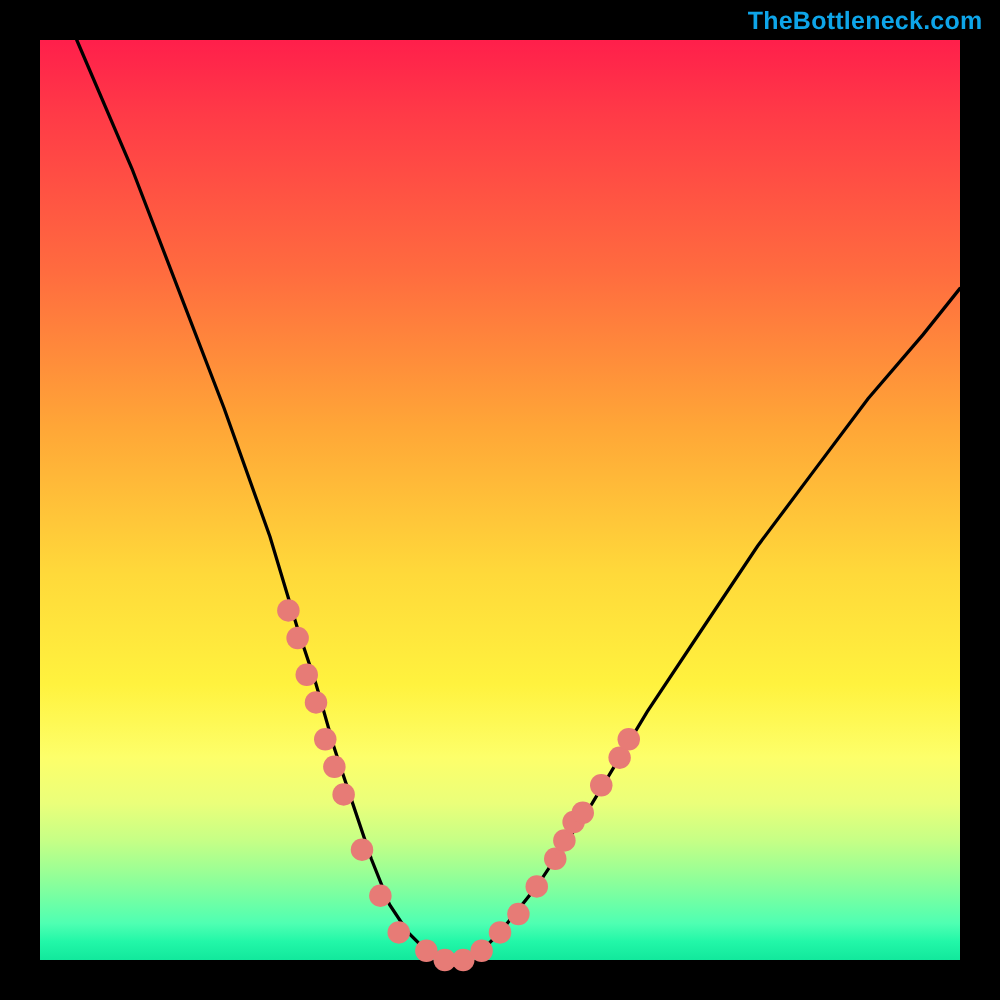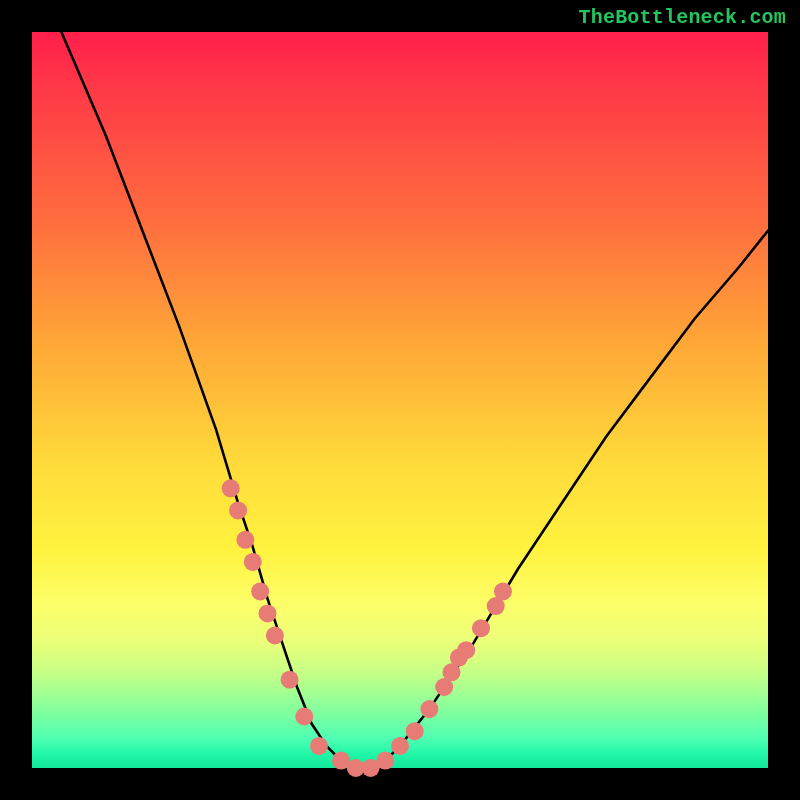--- a/index.html
+++ b/index.html
@@ -45,23 +45,23 @@
     top: 0;
     left: 0;
     width: 736px;
     height: 736px;
     overflow: visible;
   }
   .watermark {
     position: absolute;
     top: 6px;
     right: 14px;
-    font-family: Liberation Mono, monospace;
+    font-family: Liberation Sans, sans-serif;
     font-size: 20px;
-    color: #22c55e;
+    color: #0ea5e9;
     font-weight: 600;
     letter-spacing: 0.2px;
   }
 </style>
 </head>
 <body>
 
 <div class="frame">
   <div class="plot">
     <svg class="curve-svg" viewBox="0 0 736 736">

